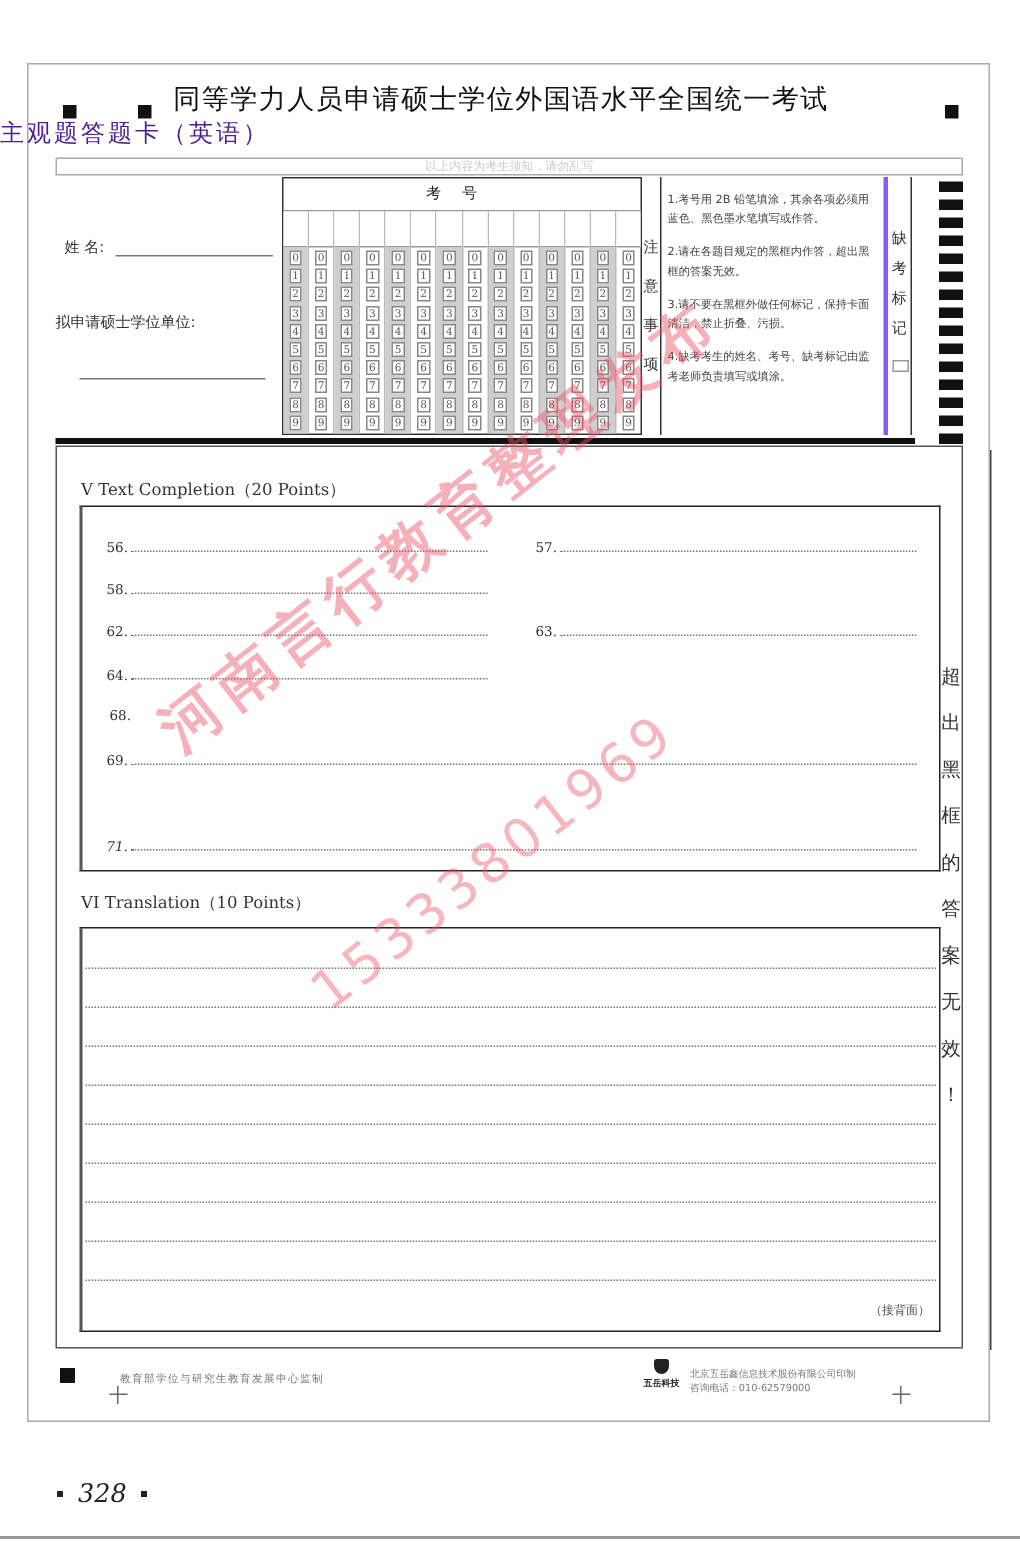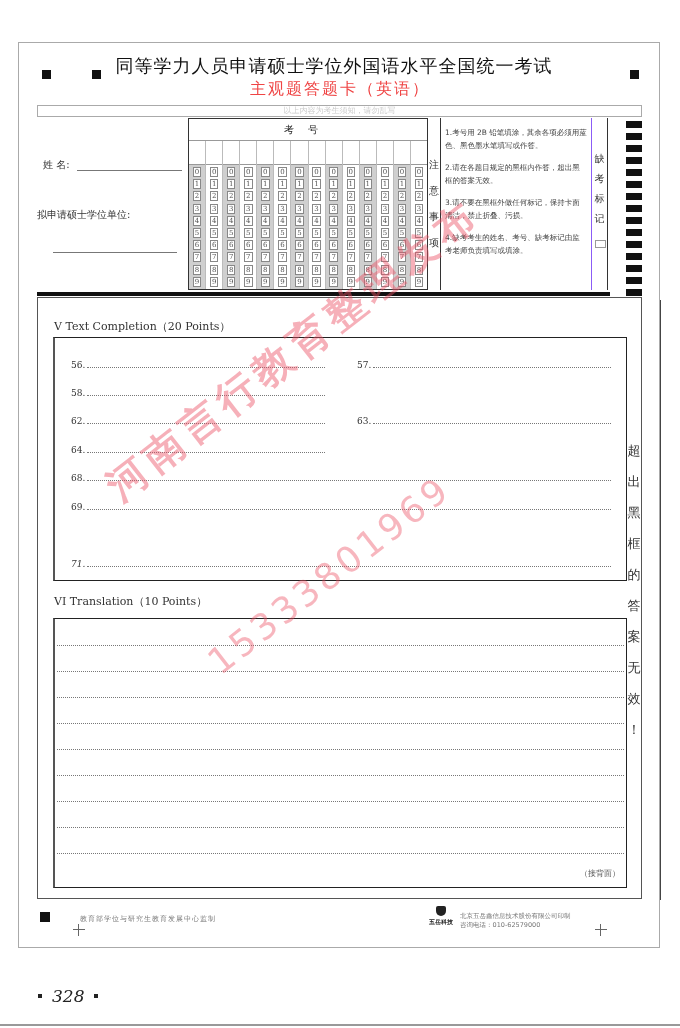--- a/index.html
+++ b/index.html
@@ -3,42 +3,42 @@
 <meta charset="utf-8">
 <style>
   * { box-sizing: border-box; margin: 0; padding: 0; }
   html, body { width: 680px; height: 1028px; background: #fff; overflow: hidden; }
   body { position: relative; font-family: "DejaVu Serif", serif; color: #222; }
 
   .abs { position: absolute; }
   .sheet { left: 18px; top: 42px; width: 642px; height: 906px; border: 1px solid #aaa; }
 
   .title1 { left: 0; width: 668px; top: 54px; text-align: center; font-family: "DejaVu Sans", sans-serif; font-size: 18px; letter-spacing: 1px; color: #111; }
-  .title2 { left: 0; width: 680px; top: 79px; text-align: center; font-family: "DejaVu Sans", sans-serif; font-size: 16px; letter-spacing: 2px; color: #ef4444; }
+  .title2 { left: 0; width: 680px; top: 79px; text-align: left; font-family: "DejaVu Sans", sans-serif; font-size: 16px; letter-spacing: 2px; color: #4c1d95; }
   .sq { width: 9px; height: 9px; background: #111; }
 
   .notice-bar { left: 37px; top: 105px; width: 605px; height: 12px; border: 1px solid #aaa; text-align: center; font-family: "DejaVu Sans", sans-serif; font-size: 8px; color: #ccc; line-height: 10px; }
 
   .info-left { left: 37px; top: 118px; width: 150px; height: 172px; }
   .lbl { font-family: "DejaVu Sans", sans-serif; font-size: 10px; color: #333; }
   .uline { height: 1px; background: #777; }
 
   .exam-grid { left: 188px; top: 118px; width: 240px; height: 172px; border: 1px solid #333; }
   .exam-head { height: 22px; text-align: center; font-family: "DejaVu Sans", sans-serif; font-size: 10px; line-height: 22px; border-bottom: 1px solid #999; letter-spacing: 14px; }
   .exam-cols { display: flex; height: 148px; }
   .ecol { flex: 1; border-right: 1px solid #bbb; display: flex; flex-direction: column; }
   .ecol:last-child { border-right: none; }
   .ecol.shade .digits { background: #cfcfcf; }
   .ecol .blank { height: 24px; border-bottom: 1px solid #999; background: #fff; }
   .ecol .digits { flex: 1; display: flex; flex-direction: column; padding-top: 2px; }
   .dig { flex: 1; font-size: 7px; text-align: center; color: #555; line-height: 11px; }
   .dig span { border: 1px solid #888; padding: 0 1px; background: #fff; }
 
   .notes-label { left: 428px; top: 118px; width: 12px; height: 172px; font-family: "DejaVu Sans", sans-serif; font-size: 10px; color: #333; display: flex; flex-direction: column; justify-content: center; align-items: center; gap: 12px; }
-  .notes-box { left: 440px; top: 118px; width: 152px; height: 172px; border-left: 1px solid #333; border-right: 1px solid #8b5cf6; padding: 8px 4px; }
+  .notes-box { left: 440px; top: 118px; width: 152px; height: 172px; border-left: 1px solid #333; border-right: 3px solid #8b5cf6; padding: 8px 4px; }
   .note { font-family: "DejaVu Sans", sans-serif; font-size: 7.5px; line-height: 13px; color: #444; margin-bottom: 9px; }
   .absent { left: 592px; top: 118px; width: 16px; height: 172px; border-right: 1px solid #333; font-family: "DejaVu Sans", sans-serif; font-size: 10px; color: #333; }
   .absent-txt { display: flex; flex-direction: column; align-items: center; gap: 6px; padding-top: 34px; }
   .absent-box { position: absolute; left: 3px; top: 122px; width: 11px; height: 8px; border: 1px solid #999; }
 
   .timing { left: 626px; width: 16px; height: 7px; background: #111; }
 
   .thick-rule { left: 37px; top: 292px; width: 573px; height: 4px; background: #111; }
 
   .main-frame { left: 37px; top: 297px; width: 605px; height: 602px; border: 1px solid #555; }
@@ -369,21 +369,21 @@
       <span class="dots"></span>
     </div>
     <div class="ans" style="top: 78px; left: 302px; width: 254px;">
       <span>63.</span>
       <span class="dots"></span>
     </div>
     <div class="ans" style="top: 107px; left: 16px; width: 254px;">
       <span>64.</span>
       <span class="dots"></span>
     </div>
-    <div class="ans" style="top: 135px; left: 16px; width: 540px;">
+    <div class="ans" style="top: 135px; left: 16px; width: 540px; flex-direction: column;">
       <span>68.</span>
       <span class="dots"></span>
     </div>
     <div class="ans" style="top: 164px; left: 16px; width: 540px;">
       <span>69.</span>
       <span class="dots"></span>
     </div>
     <div class="ans" style="top: 221px; left: 16px; width: 540px; font-style: italic;">
       <span>71.</span>
       <span class="dots"></span>

